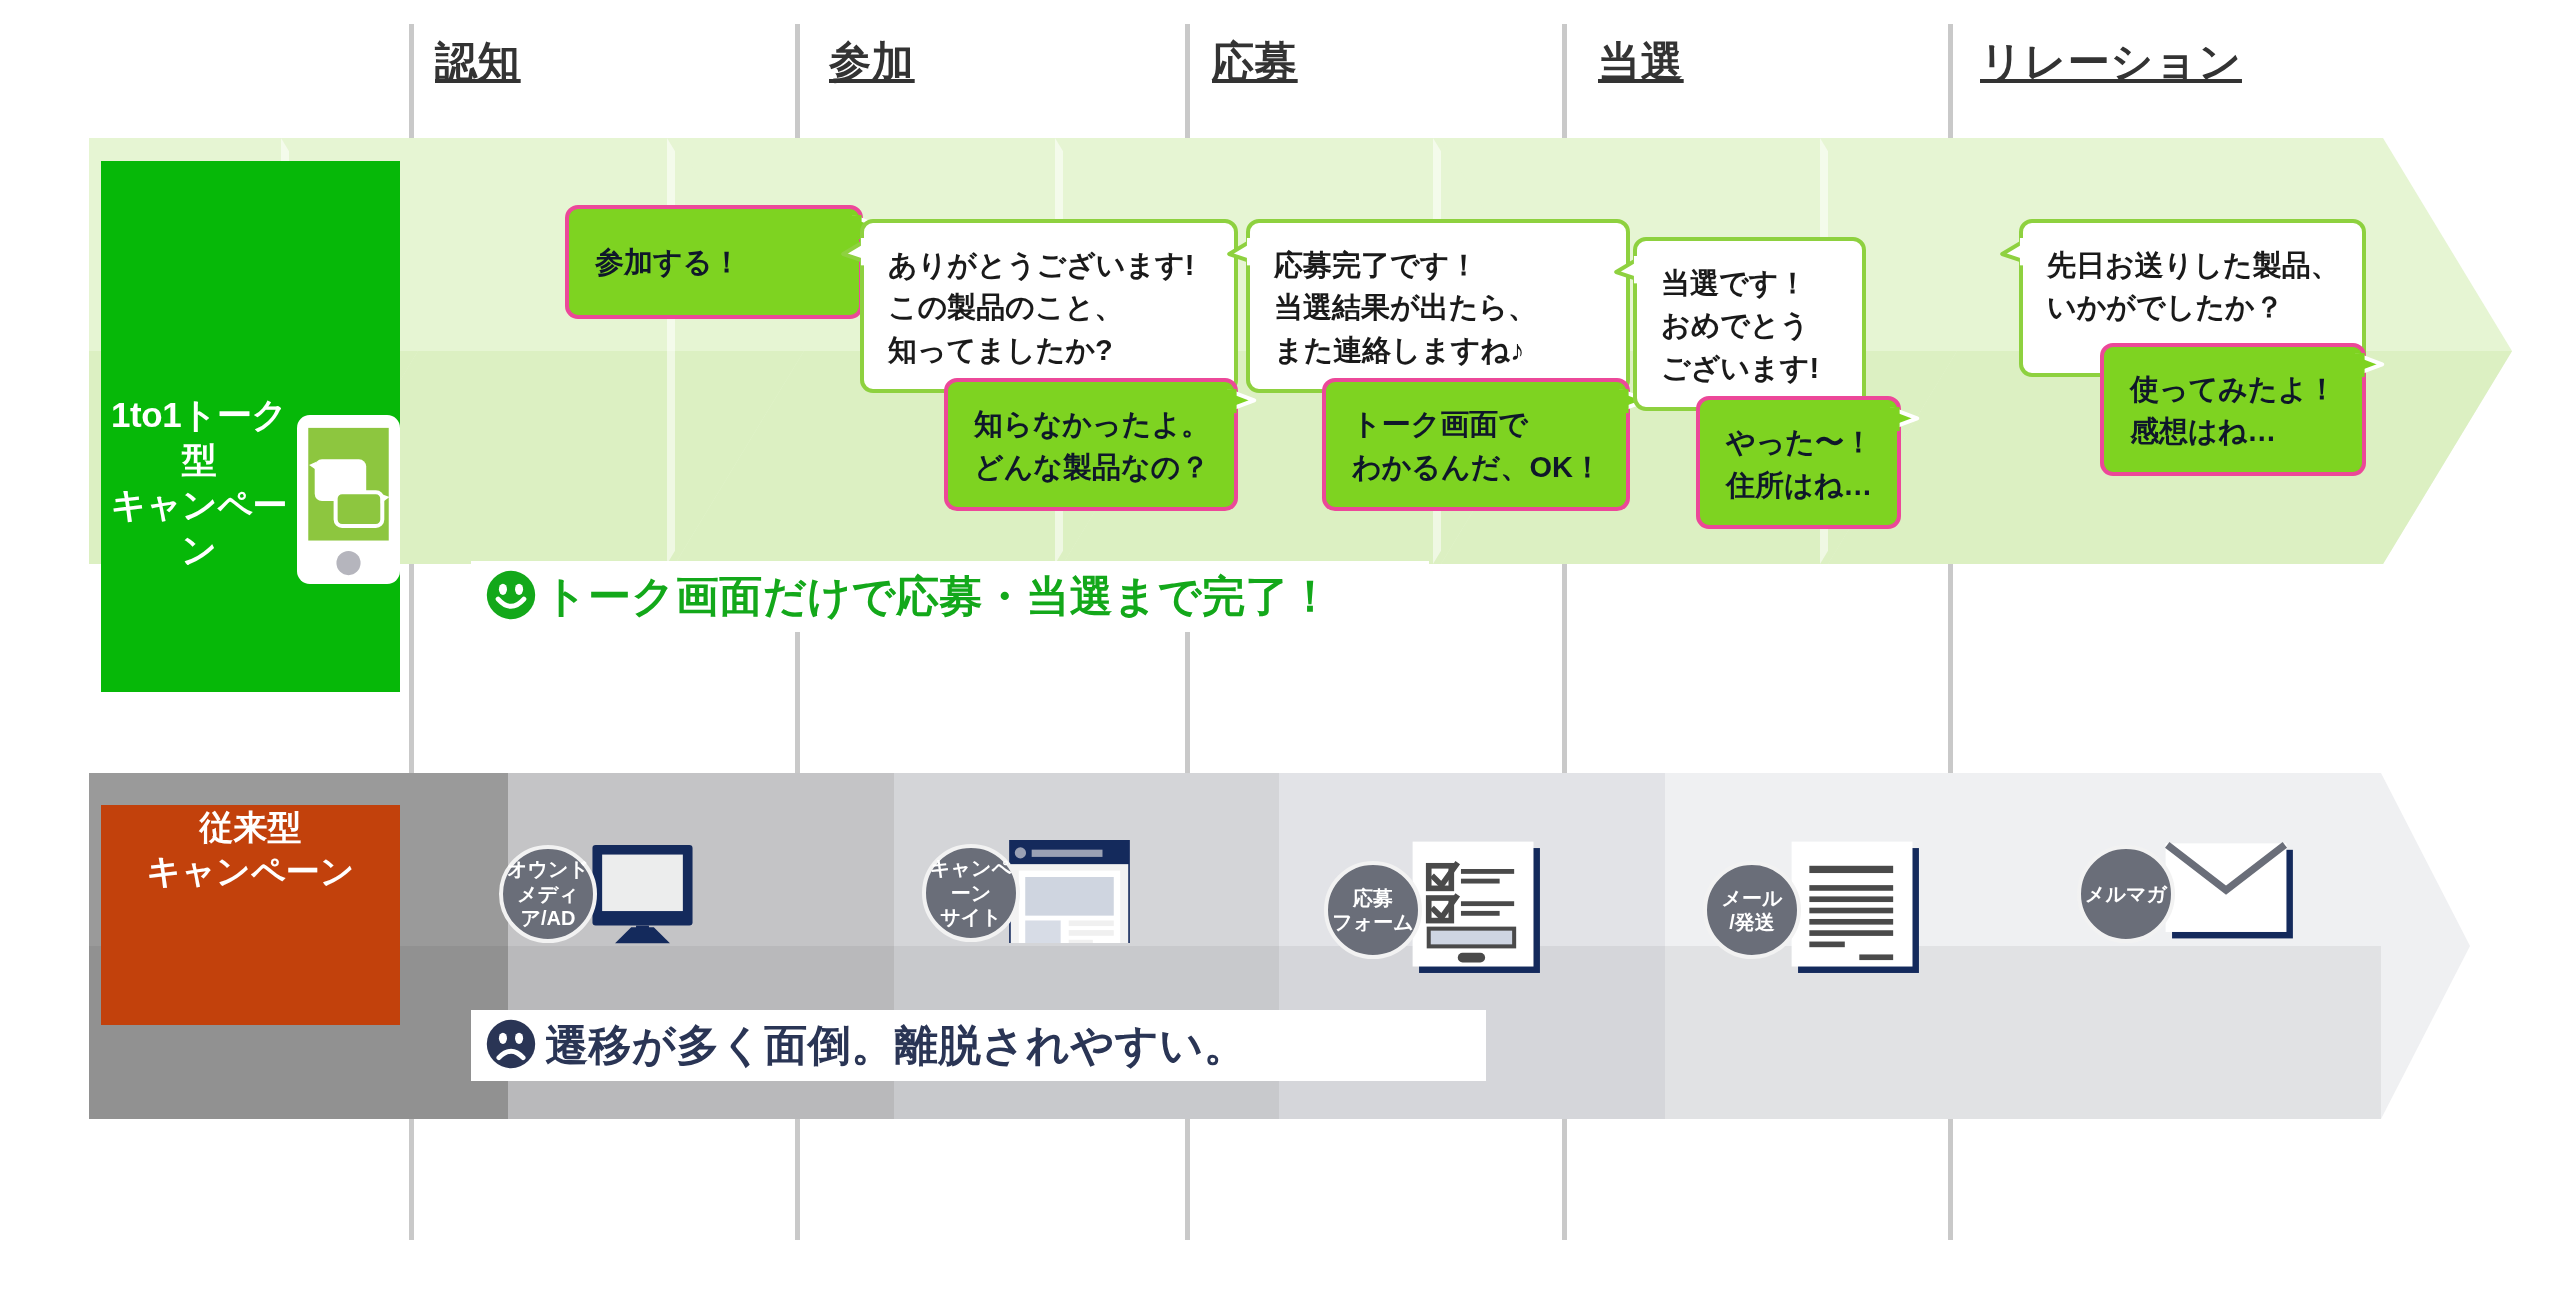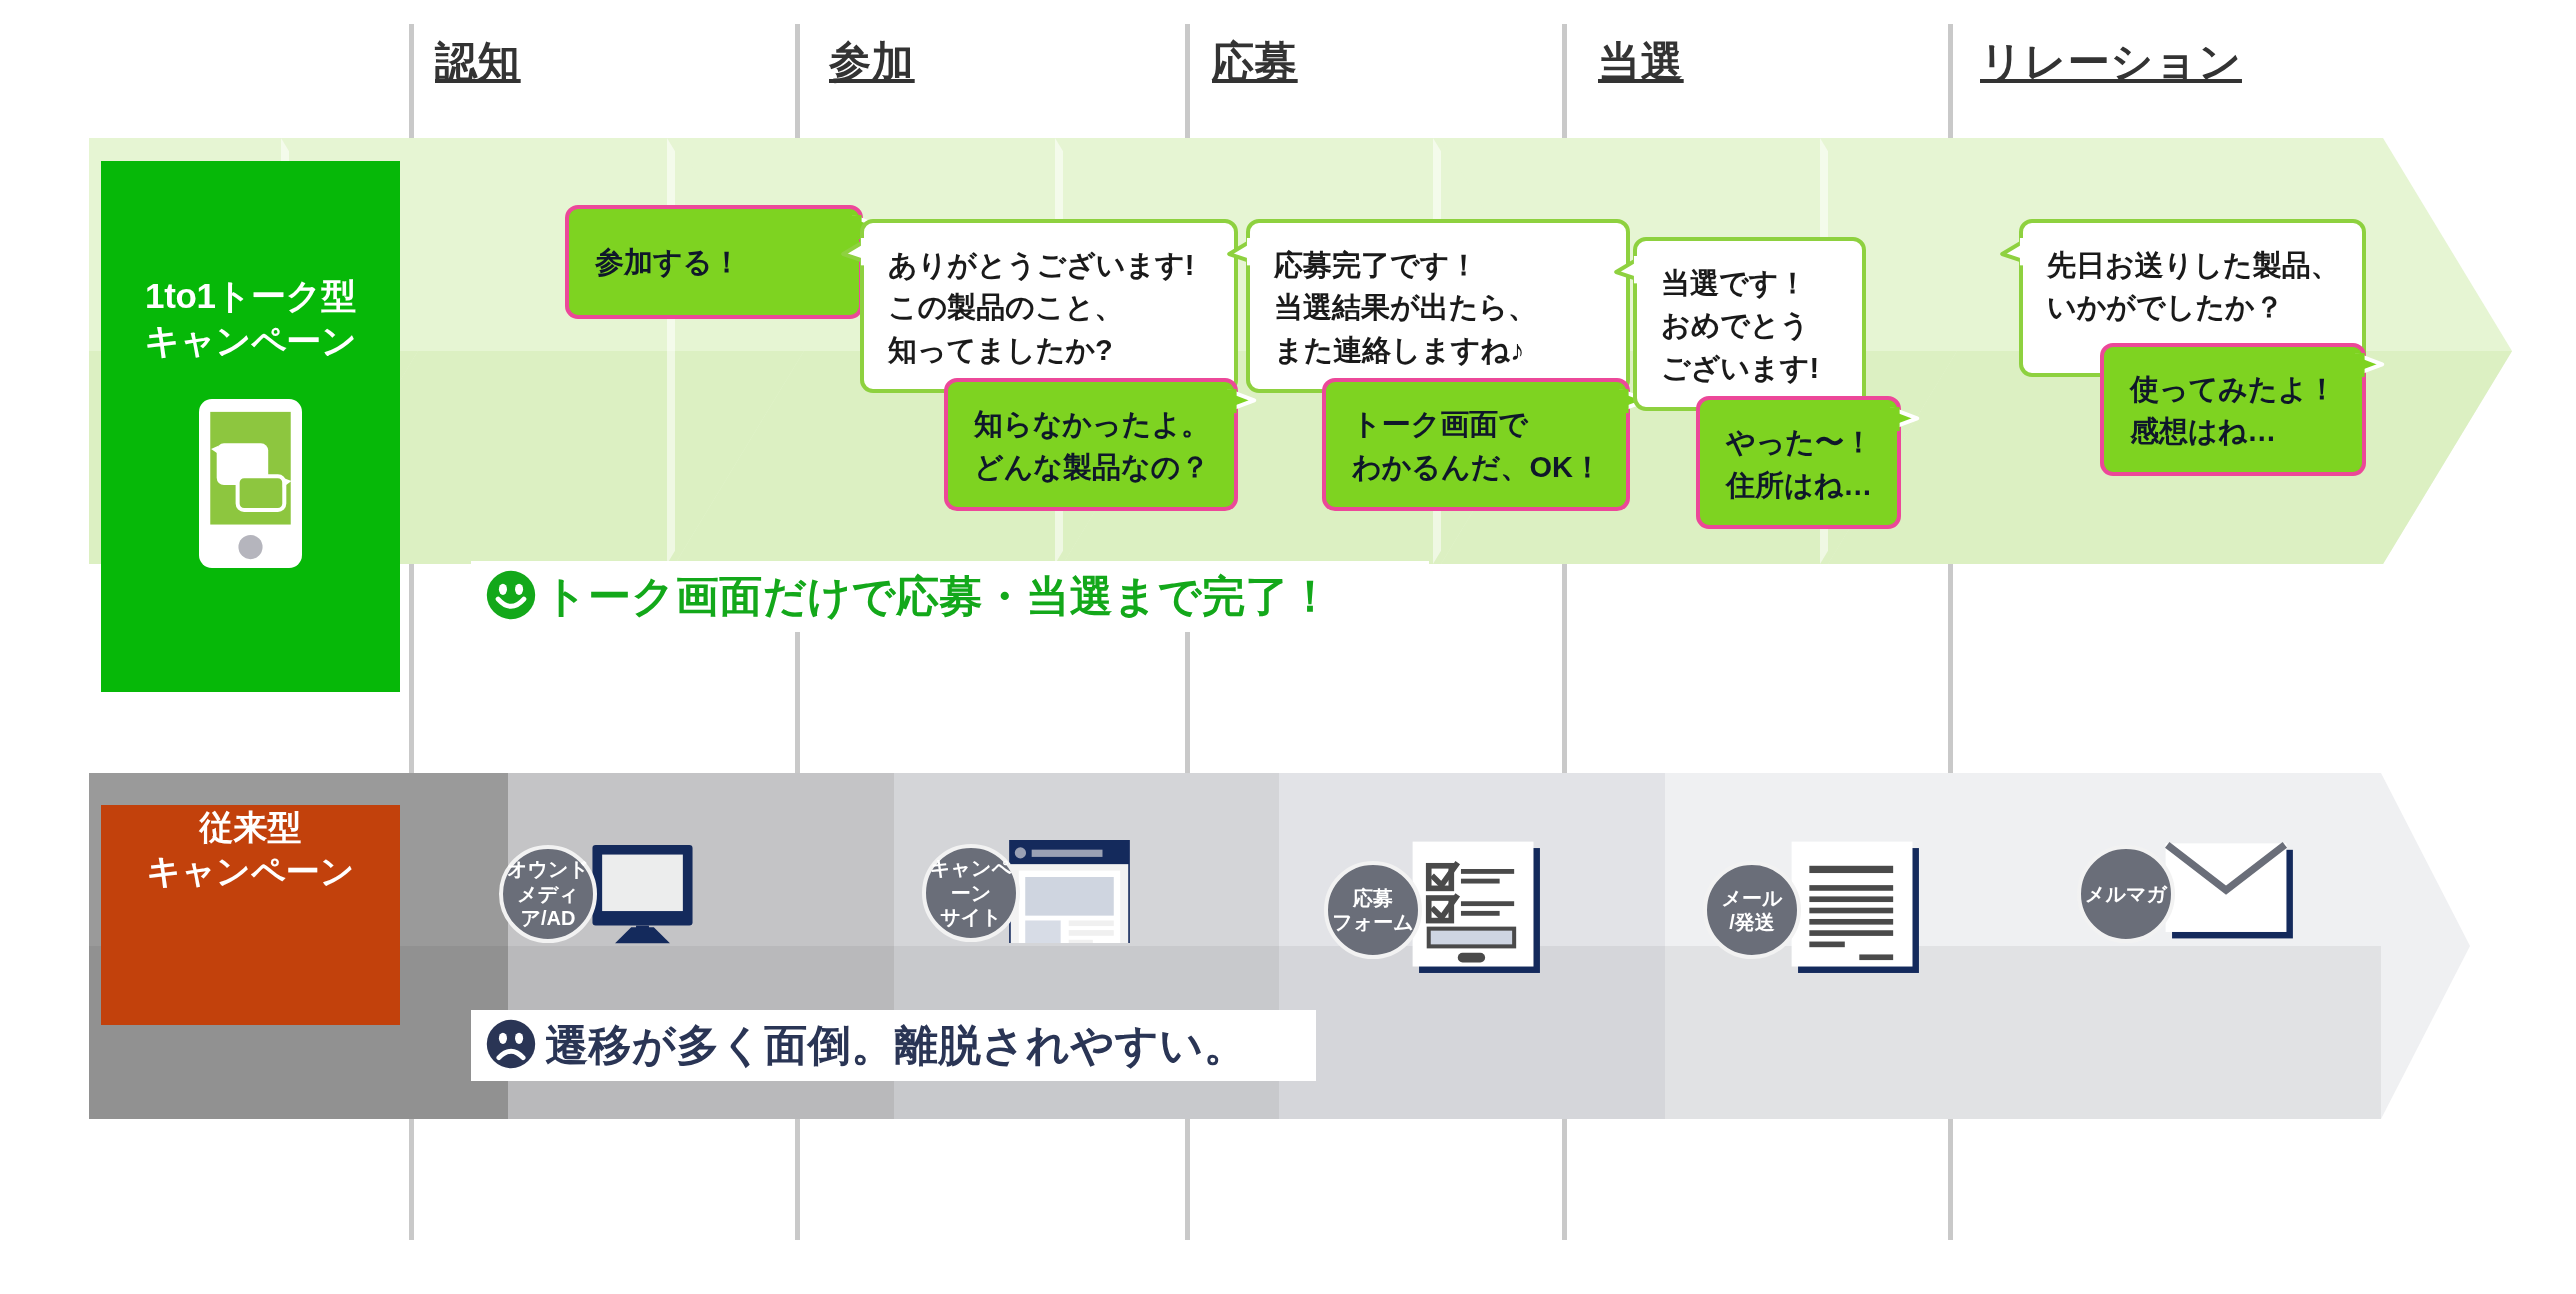--- a/index.html
+++ b/index.html
@@ -62,21 +62,21 @@
   }
   .gb-sep-mask.lower{
     top:213px;border-top:0;border-bottom:213px solid transparent;
     border-left:129px solid #dcf0c2;
   }
 
   
   #green-label{
     position:absolute;left:101px;top:161px;width:299px;height:531px;
     background:#06b808;color:#ffffff;
-    display:flex;flex-direction:column;align-items:center;
+    display:flex;align-items:center;
     justify-content:flex-start;
     box-sizing:border-box;padding-top:113px;
     z-index:7;
   }
   #green-label .ttl{
     font-size:35px;font-weight:bold;line-height:1.28;text-align:center;
     letter-spacing:-.01em;
   }
   .phone-ico{margin-top:35px;}
 
@@ -143,21 +143,21 @@
     width:98px;height:98px;border-radius:50%;
     background:#6a6e79;border:4.8px solid #f2f2f2;
     display:flex;align-items:center;justify-content:center;
     color:#ffffff;font-size:20px;font-weight:bold;line-height:1.22;
     text-align:center;box-sizing:border-box;flex:0 0 auto;
   }
   .g-icon{margin-left:-11.3px;position:relative;z-index:-1;}
 
   
   #gray-banner{
-    position:absolute;left:471px;top:1010px;width:845px;height:71px;
+    position:absolute;left:471px;top:1010px;width:1015px;height:71px;
     background:#ffffff;display:flex;align-items:center;
     padding-left:14.5px;box-sizing:border-box;z-index:10;
   }
   #gray-banner .txt{
     font-size:43px;font-weight:bold;color:#2a3555;letter-spacing:.01em;
     white-space:nowrap;margin-left:9.7px;
   }
 </style>
 </head>
 <body>

